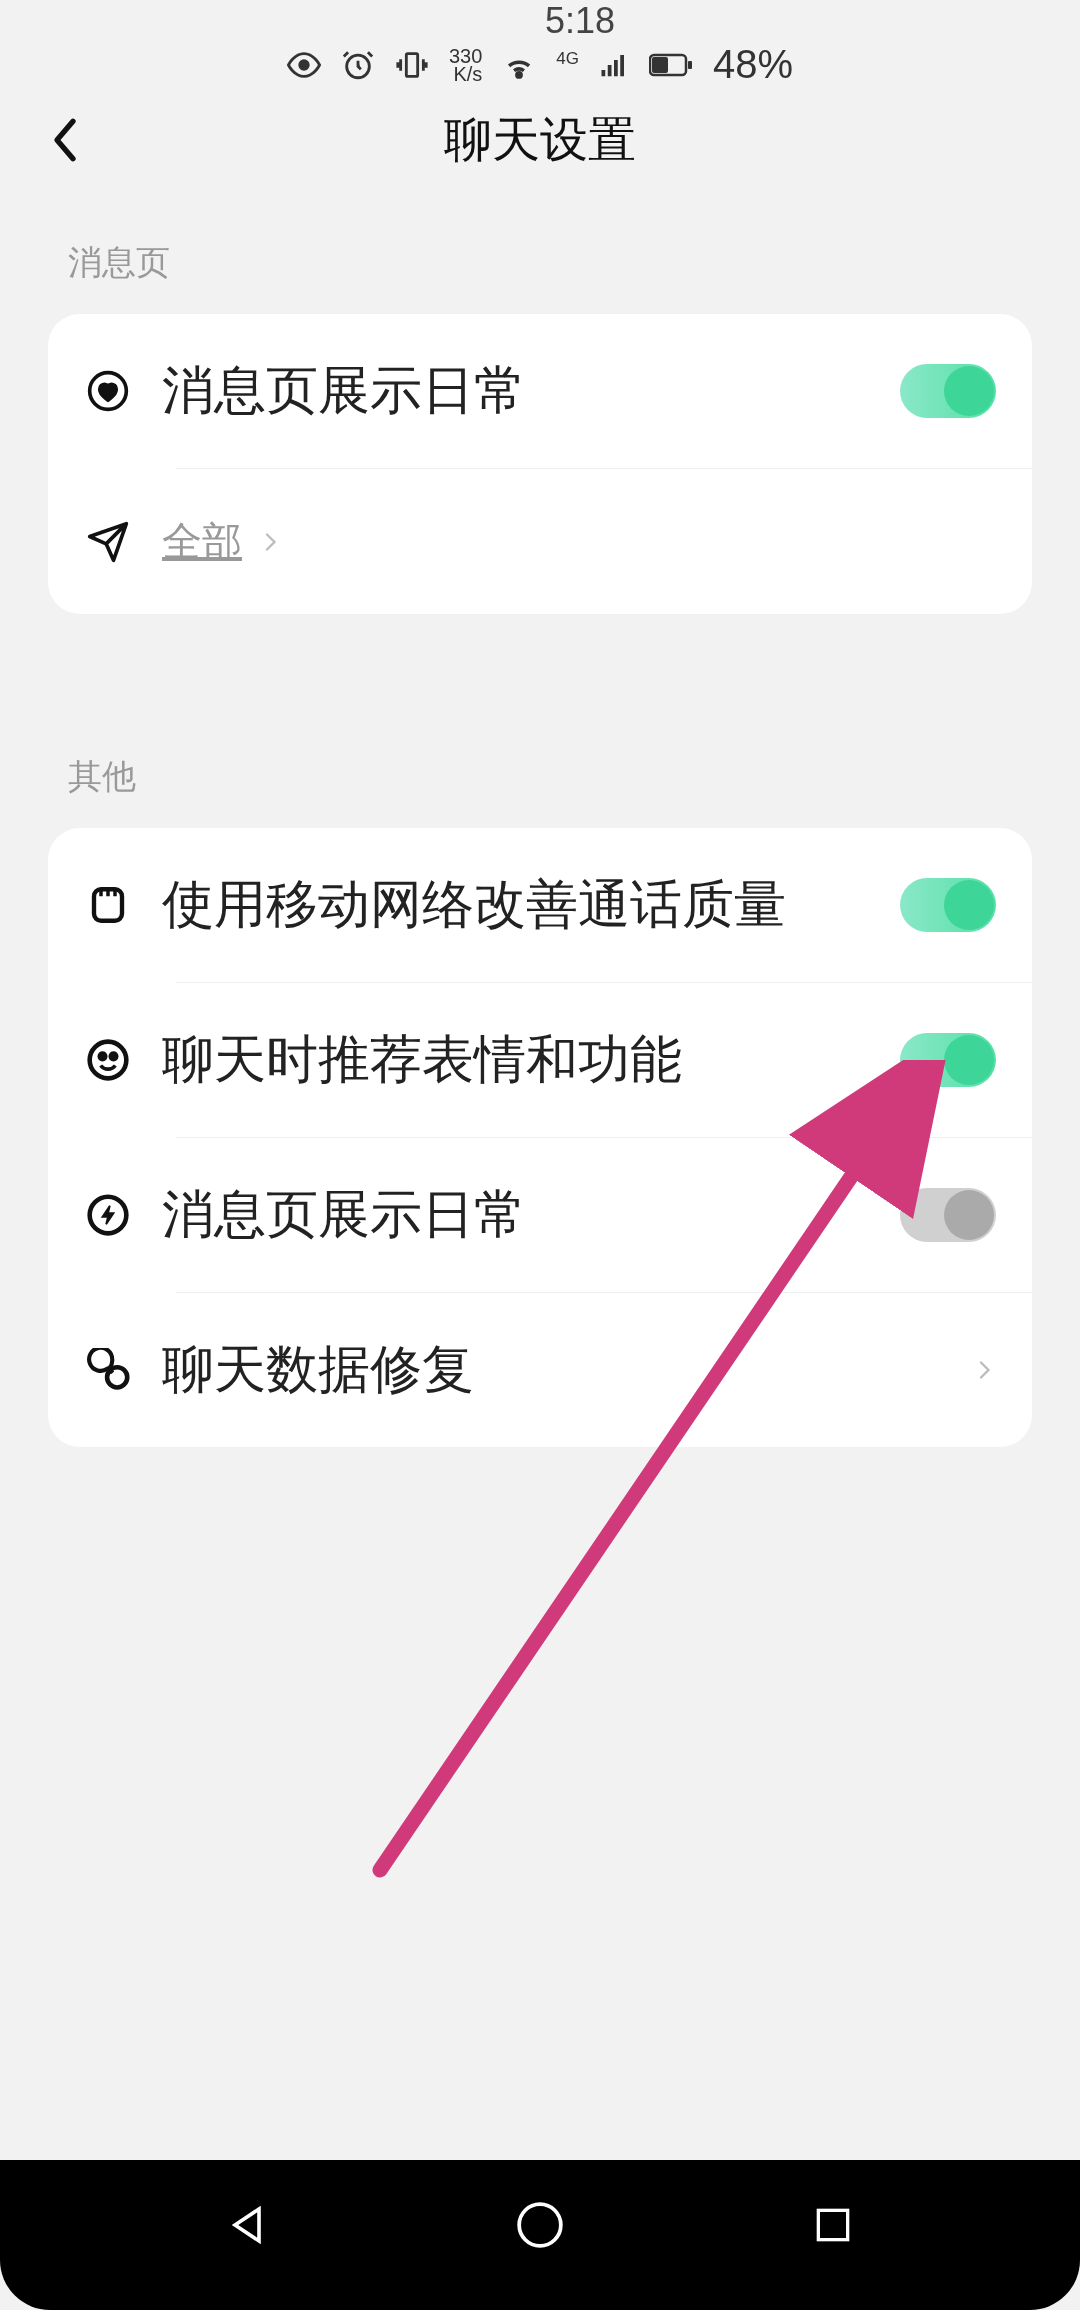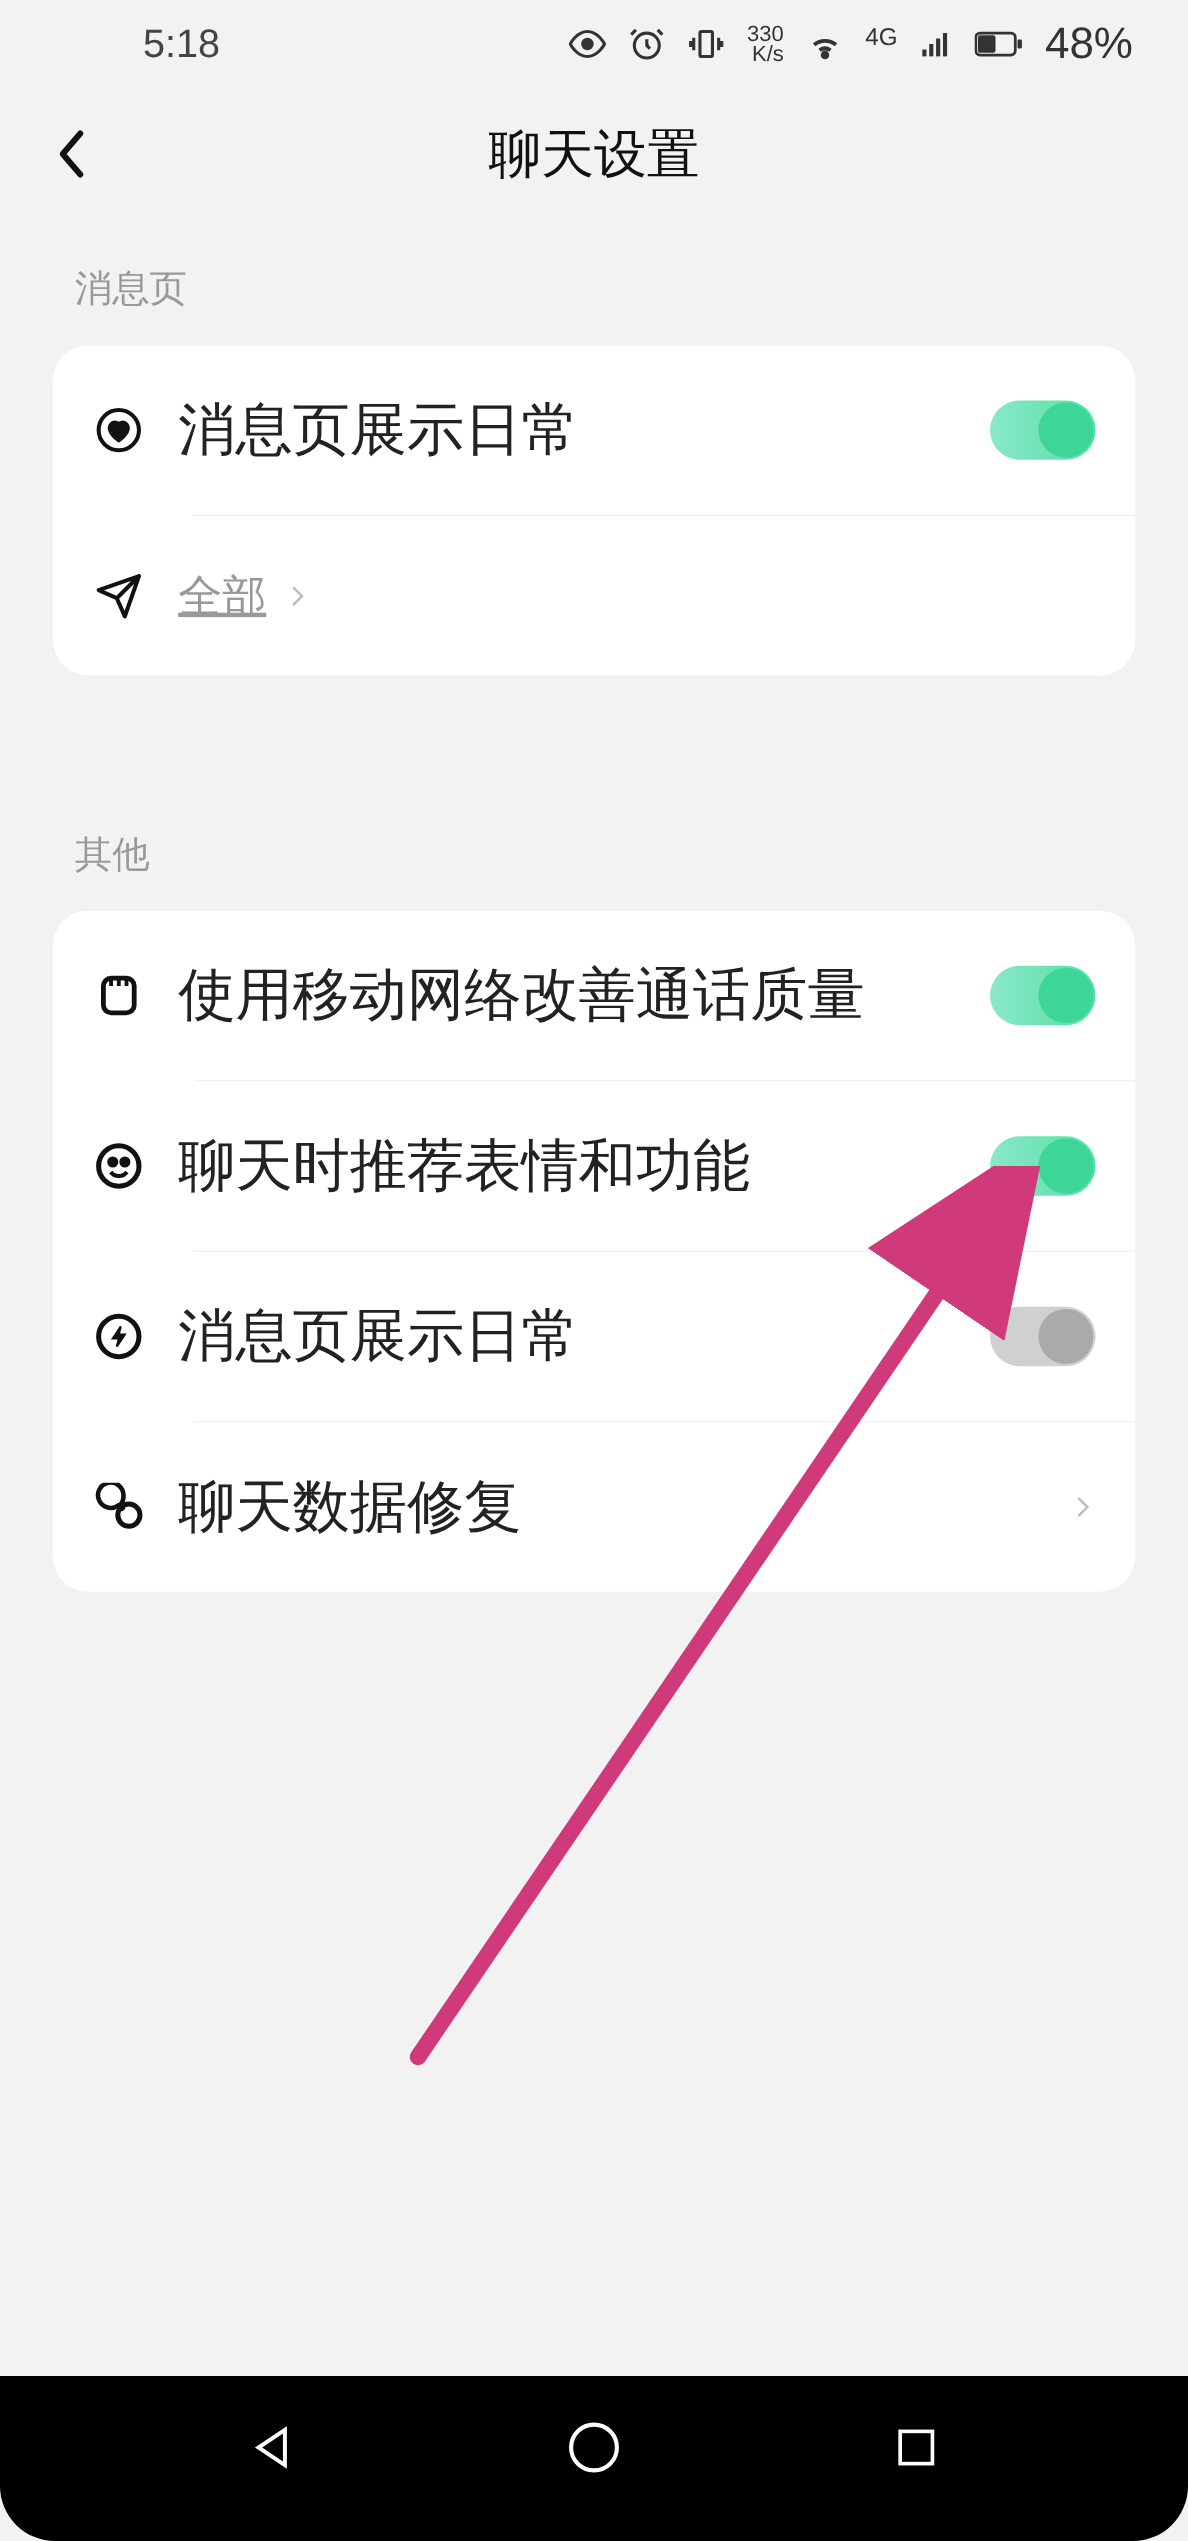--- a/index.html
+++ b/index.html
@@ -17,20 +17,21 @@
       border-radius: 50px;
     }
     .status-bar {
       height: 80px;
       display: flex;
       align-items: center;
       justify-content: space-between;
       padding: 0 50px;
       font-size: 32px;
       color: #333;
+      flex-direction: column;
     }
     .status-left {
       font-size: 36px;
       font-weight: 400;
       color: #444;
       margin-left: 80px;
     }
     .status-right {
       display: flex;
       align-items: center;
@@ -210,21 +211,21 @@
     <span class="kps-text">
       <span>330</span>
       <span>K/s</span>
     </span>
     <span class="status-icon">
       <svg width="34" height="34" viewBox="0 0 24 24" fill="none" stroke="#333" stroke-width="2.5">
           <path d="M5 12.55a11 11 0 0 1 14.08 0M8.5 16a6 6 0 0 1 7 0"></path>
           <circle cx="12" cy="19" r="1.5" fill="#333"></circle>
         </svg>
     </span>
-    <span style="font-size:22px;position:relative;top:-6px">4G</span>
+    <span style="font-size:17px;position:relative;top:-6px">4G</span>
     <span class="status-icon">
       <svg width="30" height="30" viewBox="0 0 24 24" fill="#333">
           <rect x="2" y="16" width="3" height="5"></rect>
           <rect x="7" y="12" width="3" height="9"></rect>
           <rect x="12" y="8" width="3" height="13"></rect>
           <rect x="17" y="4" width="3" height="17"></rect>
         </svg>
     </span>
     <span class="status-icon">
       <svg width="44" height="28" viewBox="0 0 44 28">

